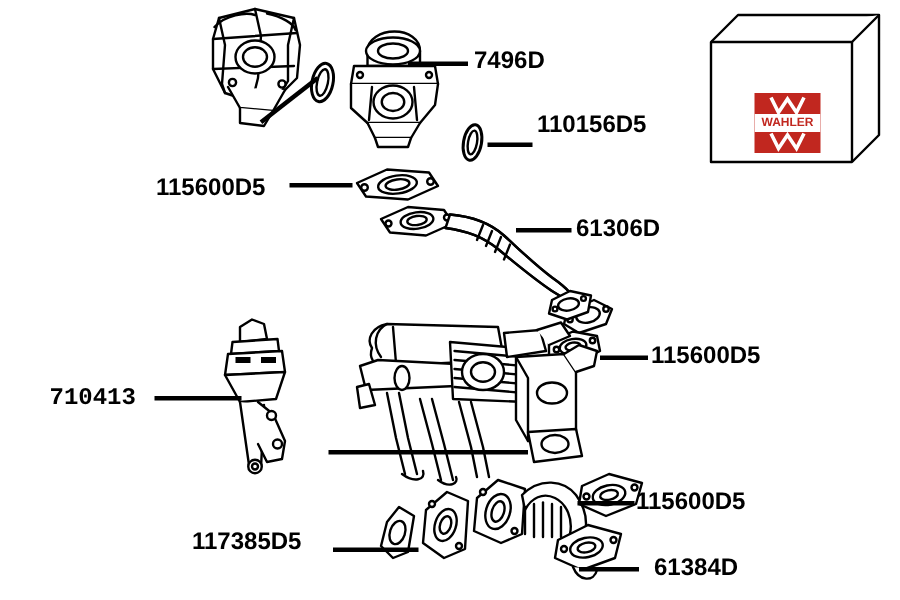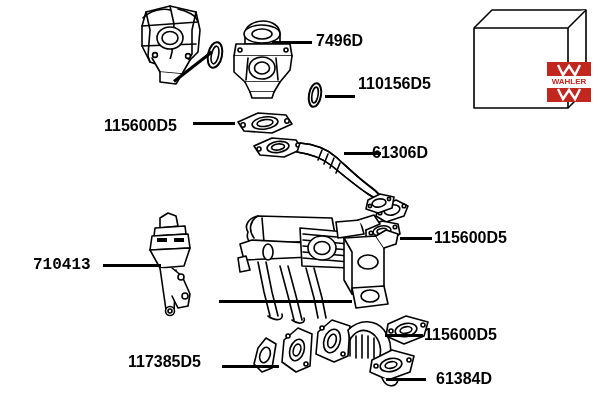--- a/index.html
+++ b/index.html
@@ -61,21 +61,20 @@
     color: #000000;
   }
   #box-logo {
     position: absolute;
     left: 33px;
     top: 56px;
     width: 44px;
     height: 40px;
     background: #c1271f;
     overflow: hidden;
-    margin-left: 44px;
   }
   #box-logo .band {
     position: absolute;
     left: 0;
     top: 14px;
     width: 44px;
     height: 12px;
     background: #ffffff;
   }
   #box-logo .band span {
@@ -295,21 +294,21 @@
   <div class="leader" style="left:400px; top:237px; width:32px;"></div>
   <div class="leader" style="left:103px; top:264px; width:58px;"></div>
   <div class="leader" style="left:219px; top:300px; width:133px;"></div>
   <div class="leader" style="left:385px; top:334px; width:38px;"></div>
   <div class="leader" style="left:222px; top:365px; width:57px;"></div>
   <div class="leader" style="left:386px; top:378px; width:40px;"></div>
 
   <div class="label" style="left:316px; top:33px;">7496D</div>
   <div class="label" style="left:358px; top:76px;">110156D5</div>
   <div class="label" style="left:104px; top:118px;">115600D5</div>
-  <div class="label" style="left:372px; top:145px;">61306D</div>
+  <div class="label" style="left:384px; top:145px;">61306D</div>
   <div class="label" style="left:434px; top:230px;">115600D5</div>
   <div class="label" style="left:33px;  top:257px;font-family:Liberation Mono, monospace;">710413</div>
   <div class="label" style="left:424px; top:327px;">115600D5</div>
   <div class="label" style="left:128px; top:354px;">117385D5</div>
   <div class="label" style="left:436px; top:371px;">61384D</div>
 
   <div id="box-wrap">
     <svg viewBox="0 0 120 108" width="120" height="108">
       <g fill="#ffffff" stroke="#000000" stroke-width="1.6" stroke-linejoin="round">
         <path d="M4 22 L22 4 L116 4 L116 84 L98 102 L4 102 Z"></path>

